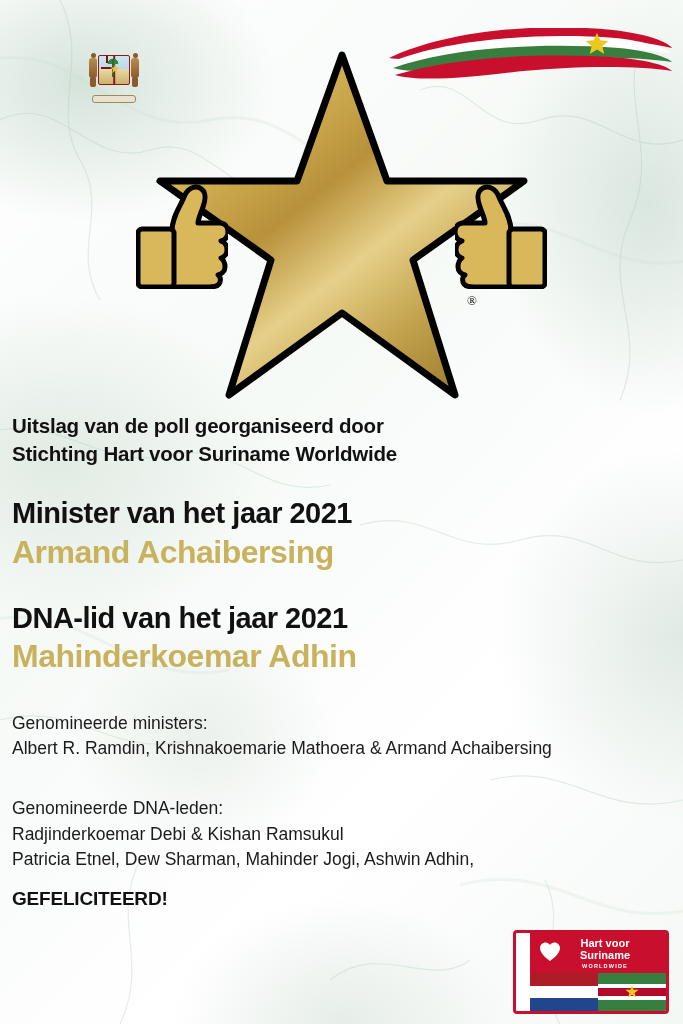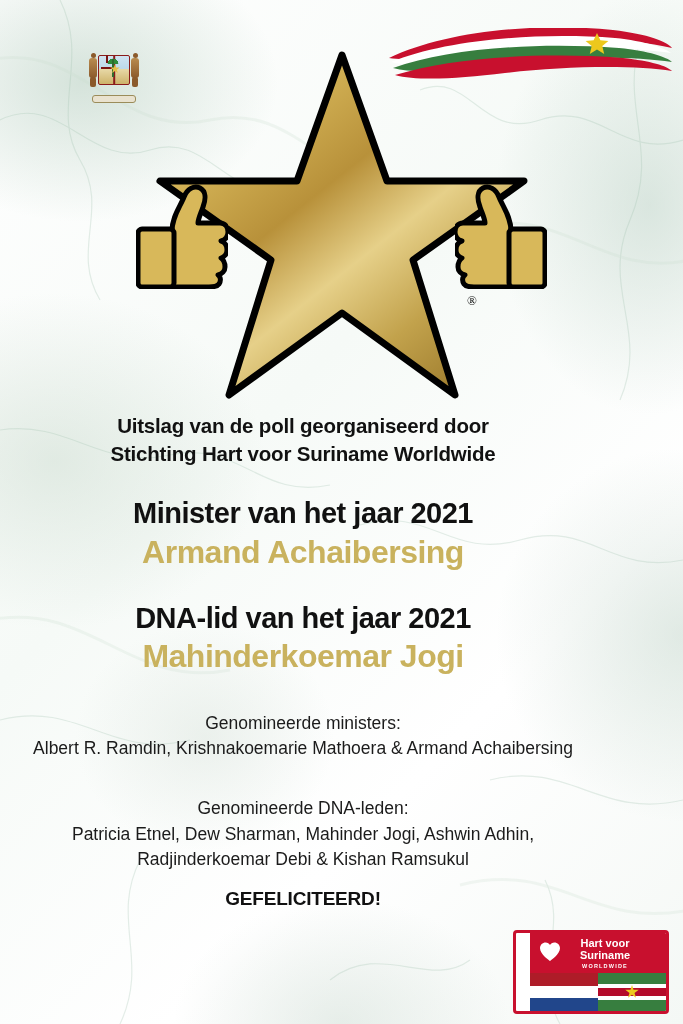--- a/index.html
+++ b/index.html
@@ -83,21 +83,21 @@
   .emblem { position: absolute; left: 0; top: 55px; width: 683px; height: 360px; }
   .thumb { position: absolute; top: 128px; width: 92px; height: 106px; }
   .thumb-left { left: 136px; }
   .thumb-right { right: 136px; }
   .reg-mark {
     position: absolute; left: 467px; top: 238px;
     font-size: 13px; color: #111; font-family: "Liberation Serif", serif;
   }
 
   
-  .content { position: absolute; left: 4px; top: 412px; width: 598px; text-align: center; }
+  .content { position: absolute; left: 12px; top: 412px; width: 598px; }
   .subtitle {
     font-size: 20.5px; font-weight: bold; color: #111; line-height: 1.35;
     letter-spacing: -0.2px;
   }
   .award-block { margin-top: 28px; }
   .award-block.second { }
   .award-title {
     font-size: 29px; font-weight: bold; color: #111; line-height: 1.25;
     letter-spacing: -0.5px;
   }
@@ -234,32 +234,32 @@
       <div class="subtitle">Stichting Hart voor Suriname Worldwide</div>
     </div>
 
     <div class="award-block">
       <div class="award-title">Minister van het jaar 2021</div>
       <div class="award-name">Armand Achaibersing</div>
     </div>
 
     <div class="award-block second">
       <div class="award-title">DNA-lid van het jaar 2021</div>
-      <div class="award-name">Mahinderkoemar Jogi</div>
+      <div class="award-name">Mahinderkoemar Adhin</div>
     </div>
 
     <div class="nom-block">
       <div class="nom-head">Genomineerde ministers:</div>
       <div class="nom-list">Albert R. Ramdin, Krishnakoemarie Mathoera &amp; Armand Achaibersing</div>
     </div>
 
     <div class="nom-block second">
       <div class="nom-head">Genomineerde DNA-leden:</div>
+      <div class="nom-list">Radjinderkoemar Debi &amp; Kishan Ramsukul</div>
       <div class="nom-list">Patricia Etnel, Dew Sharman, Mahinder Jogi, Ashwin Adhin,</div>
-      <div class="nom-list">Radjinderkoemar Debi &amp; Kishan Ramsukul</div>
     </div>
 
     <div class="congrats">GEFELICITEERD!</div>
   </div>
 
   <div class="logo-badge">
     <div class="logo-top">
       <svg class="logo-heart" viewBox="0 0 24 24">
         <path d="M12,21 C12,21 2,14.5 2,8.3 C2,4.9 4.6,2.5 7.6,2.5 C9.6,2.5 11.2,3.6 12,5 C12.8,3.6 14.4,2.5 16.4,2.5 C19.4,2.5 22,4.9 22,8.3 C22,14.5 12,21 12,21 Z" fill="#ffffff"></path>
       </svg>

